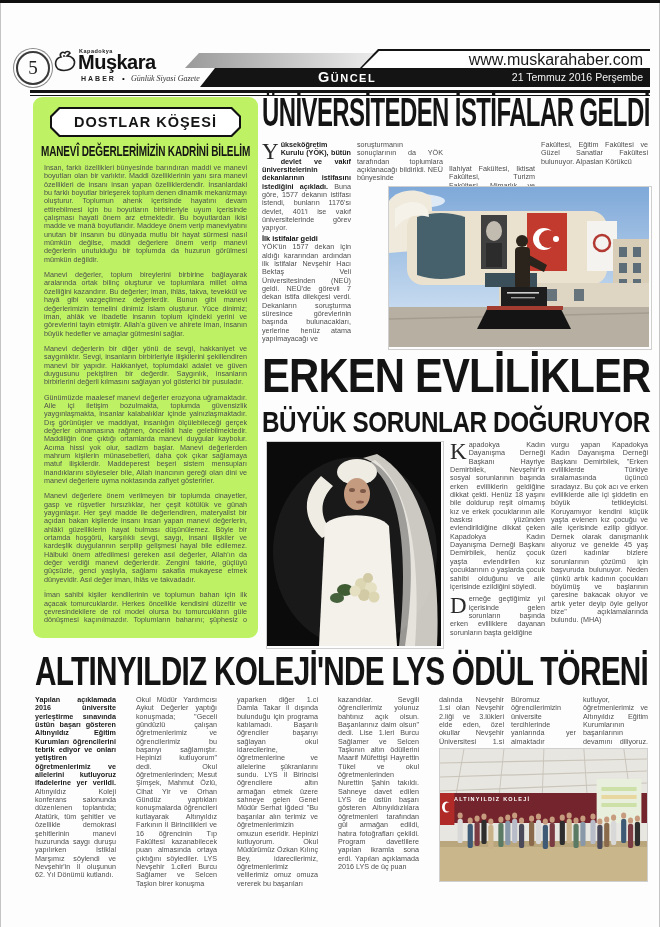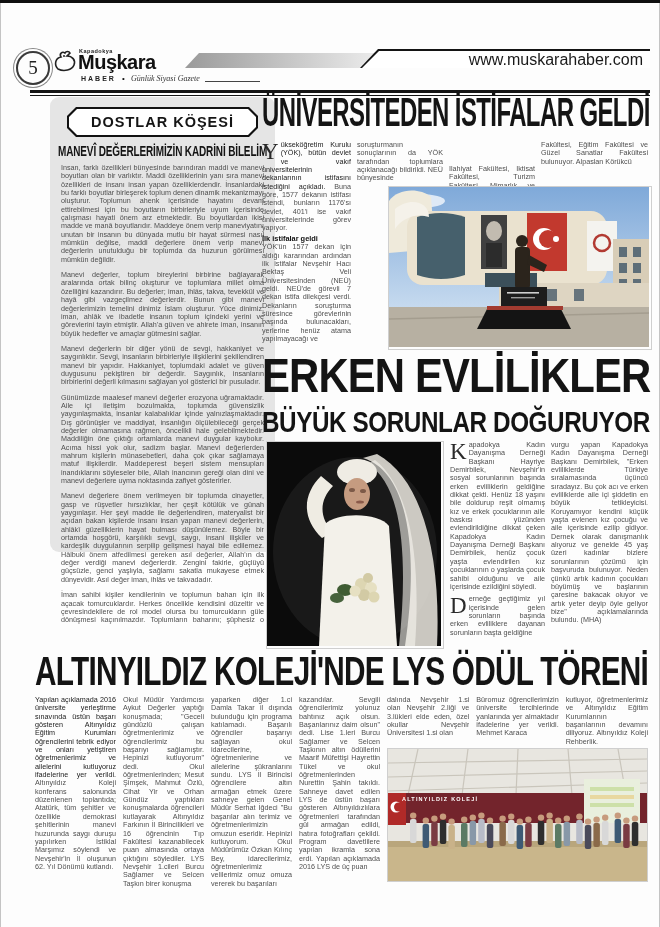--- a/index.html
+++ b/index.html
@@ -29,27 +29,27 @@
           display:flex;align-items:center;justify-content:flex-end;padding-right:0;box-sizing:border-box;}
   .urlbox span{font-size:16px;color:#1a1a1a;padding-right:7px;}
   .band{left:200px;top:68px;width:450px;height:19px;background:#141414;
         clip-path:polygon(15px 0,100% 0,100% 100%,0 100%);}
   .guncel{position:absolute;left:118px;top:1px;color:#fff;font-weight:bold;font-size:11px;letter-spacing:1.5px;}
   .guncel .big{font-size:14.5px;}
   .date{position:absolute;right:7px;top:3px;color:#f2f2f2;font-size:10.5px;}
   .rule{left:30px;top:90px;width:620px;height:2px;border-top:3px solid #141414;border-bottom:1px solid #141414;}
   
   .bodytxt{font-size:7.2px;line-height:1.16;color:#4f4f4f;text-align:justify;}
-  .bold-dark{color:#1b1b1b;font-weight:normal;}
+  .bold-dark{color:#1b1b1b;font-weight:bold;}
   .dropcap{float:left;font-family:"Liberation Serif",serif;font-size:23px;line-height:.85;
            color:#2a2a2a;margin:1px 2px 0 0;}
   .fitwrap{overflow:visible;}
   .fitw{display:inline-block;white-space:nowrap;transform-origin:left center;font-weight:bold;color:#141414;}
   
-  .dostlar{left:50px;top:97px;width:225px;height:455px;background:#e5e5e5;border-radius:9px;}
+  .dostlar{left:33px;top:97px;width:225px;height:541px;background:#bef264;border-radius:9px;}
   .kick-out{position:absolute;left:17px;top:10px;width:191px;height:30px;background:#111;
     clip-path:polygon(9px 0,calc(100% - 9px) 0,100% 9px,100% calc(100% - 9px),calc(100% - 9px) 100%,9px 100%,0 calc(100% - 9px),0 9px);}
   .kick-in{position:absolute;left:2px;top:2px;right:2px;bottom:2px;background:#fff;
     clip-path:polygon(8px 0,calc(100% - 8px) 0,100% 8px,100% calc(100% - 8px),calc(100% - 8px) 100%,8px 100%,0 calc(100% - 8px),0 8px);
     display:flex;align-items:center;justify-content:center;font-weight:bold;font-size:14.5px;letter-spacing:1px;color:#151515;}
   .dostlar-title{position:absolute;left:8px;top:45px;width:209px;height:19px;}
   .dostlar-title .fitw{font-size:15px;letter-spacing:-.2px;}
   .dostlar-text{position:absolute;left:11px;top:67px;width:203px;height:462px;overflow:hidden;}
   .dostlar-text p{margin:0 0 7px 0;}
   
@@ -67,21 +67,21 @@
   .erk-t1 .fitw{font-size:48px;letter-spacing:-1px;line-height:1;}
   .erk-t2{left:262px;top:407px;width:388px;height:33px;}
   .erk-t2 .fitw{font-size:30px;letter-spacing:-.5px;line-height:1;}
   .ph-bride{left:266px;top:441px;width:176px;height:206px;}
   .erk-c1{left:450px;top:441px;width:95px;height:212px;overflow:hidden;}
   .erk-c2{left:551px;top:441px;width:97px;height:212px;overflow:hidden;}
   .erk-c1 p{margin:0 0 4px 0;}
   
   .lys-title{left:35px;top:650px;width:613px;height:45px;}
   .lys-title .fitw{font-size:40px;letter-spacing:-1px;line-height:1.05;}
-  .lys-cols{left:35px;top:696px;width:613px;height:214px;display:flex;gap:7px;}
+  .lys-cols{left:35px;top:696px;width:613px;height:214px;display:flex;gap:20px;}
   .lys-col{width:81px;flex:none;height:212px;overflow:hidden;}
   .lys-right{flex:1;display:flex;flex-direction:column;}
   .lys-minis{display:flex;gap:7px;height:50px;}
   .lys-mini{flex:1;overflow:hidden;}
   .ph-group{position:relative;margin-top:2px;width:100%;height:134px;border:1px solid #cfcfcf;box-sizing:border-box;}
   .banner-txt{position:absolute;left:14px;top:47px;color:#fff;font-size:5.5px;letter-spacing:1.2px;font-weight:bold;}
   svg{display:block;}
 </style>
 </head>
 <body>
@@ -105,20 +105,24 @@
   <div class="abs logo-name">Muşkara</div>
   <div class="abs logo-haber">HABER</div>
   <div class="abs logo-dot">•</div>
   <div class="abs logo-tag">Günlük Siyasi Gazete</div>
   <div class="abs logo-line"></div>
 
   <div class="abs strip"></div>
   <div class="abs urlback"></div>
   <div class="abs urlbox">
     <span>www.muskarahaber.com</span>
+  </div>
+  <div class="abs band">
+    <div class="guncel"><span class="big">G</span><span>ÜNCEL</span></div>
+    <div class="date">21 Temmuz 2016 Perşembe</div>
   </div>
   <div class="abs rule"></div>
 
   <div class="abs dostlar">
     <div class="kick-out">
       <div class="kick-in">DOSTLAR KÖŞESİ</div>
     </div>
     <div class="dostlar-title fitwrap">
       <span class="fitw" style="transform: scaleX(0.665605);">MANEVÎ DEĞERLERİMİZİN KADRİNİ BİLELİM</span>
     </div>

